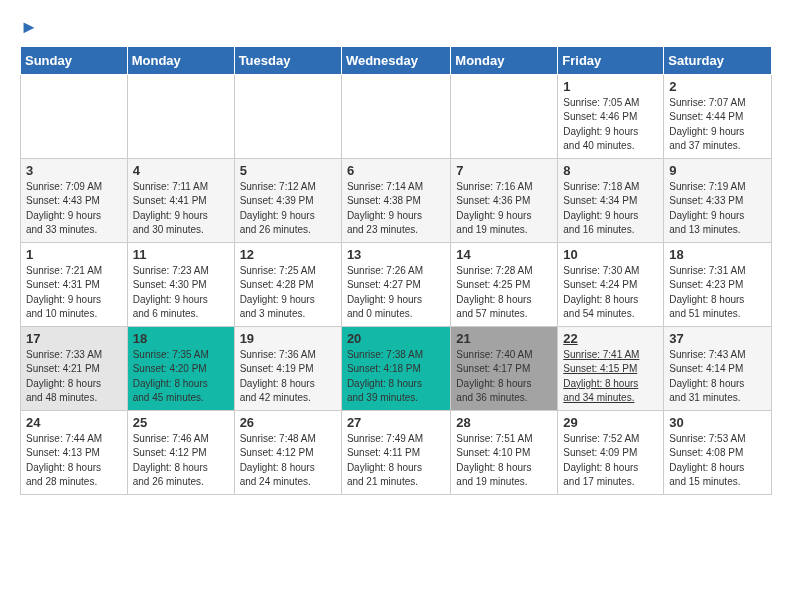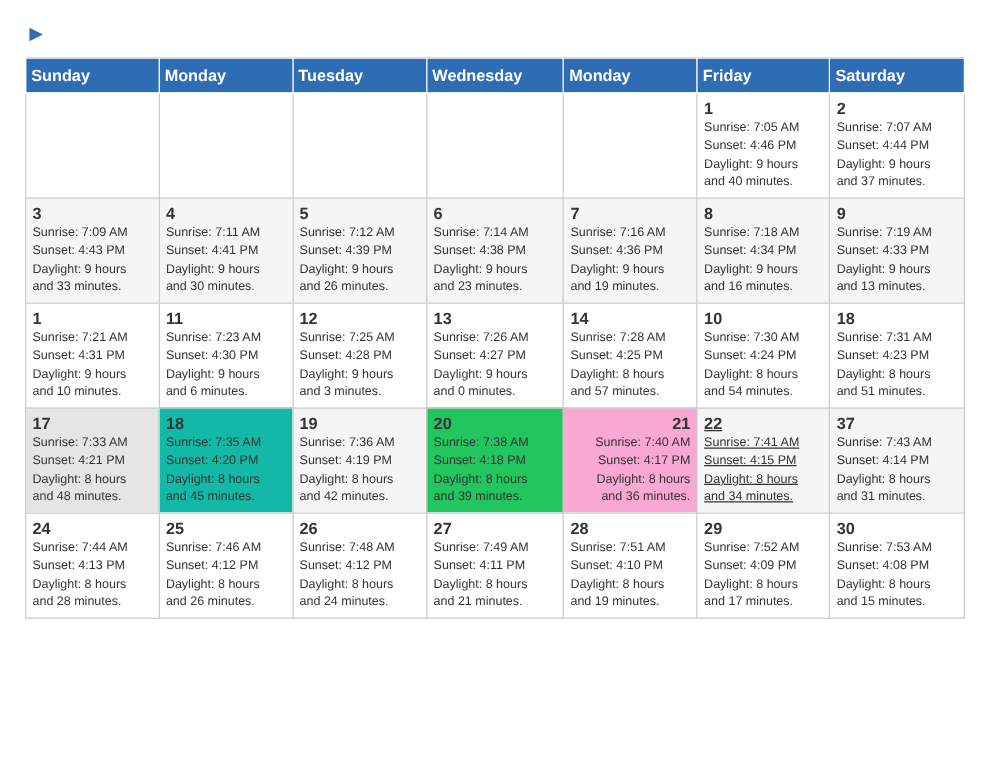--- a/index.html
+++ b/index.html
@@ -136,25 +136,25 @@
             <div class="day-info">Sunrise: 7:33 AM<br>Sunset: 4:21 PM<br>Daylight: 8 hours<br>and 48 minutes.</div>
           </td>
           <td style="background: #14b8a6;">
             <span class="day-num">18</span>
             <div class="day-info">Sunrise: 7:35 AM<br>Sunset: 4:20 PM<br>Daylight: 8 hours<br>and 45 minutes.</div>
           </td>
           <td style="background: rgb(245, 245, 245);">
             <span class="day-num">19</span>
             <div class="day-info">Sunrise: 7:36 AM<br>Sunset: 4:19 PM<br>Daylight: 8 hours<br>and 42 minutes.</div>
           </td>
-          <td style="background: #22c55e;">
+          <td style="background: #14b8a6;">
             <span class="day-num">20</span>
             <div class="day-info">Sunrise: 7:38 AM<br>Sunset: 4:18 PM<br>Daylight: 8 hours<br>and 39 minutes.</div>
           </td>
-          <td style="background: #f9a8d4; text-align: right;">
+          <td style="background: #a3a3a3;">
             <span class="day-num">21</span>
             <div class="day-info">Sunrise: 7:40 AM<br>Sunset: 4:17 PM<br>Daylight: 8 hours<br>and 36 minutes.</div>
           </td>
           <td style="background: rgb(245, 245, 245); text-decoration: underline;">
             <span class="day-num">22</span>
             <div class="day-info">Sunrise: 7:41 AM<br>Sunset: 4:15 PM<br>Daylight: 8 hours<br>and 34 minutes.</div>
           </td>
           <td style="background: rgb(245, 245, 245);">
             <span class="day-num">37</span>
             <div class="day-info">Sunrise: 7:43 AM<br>Sunset: 4:14 PM<br>Daylight: 8 hours<br>and 31 minutes.</div>

